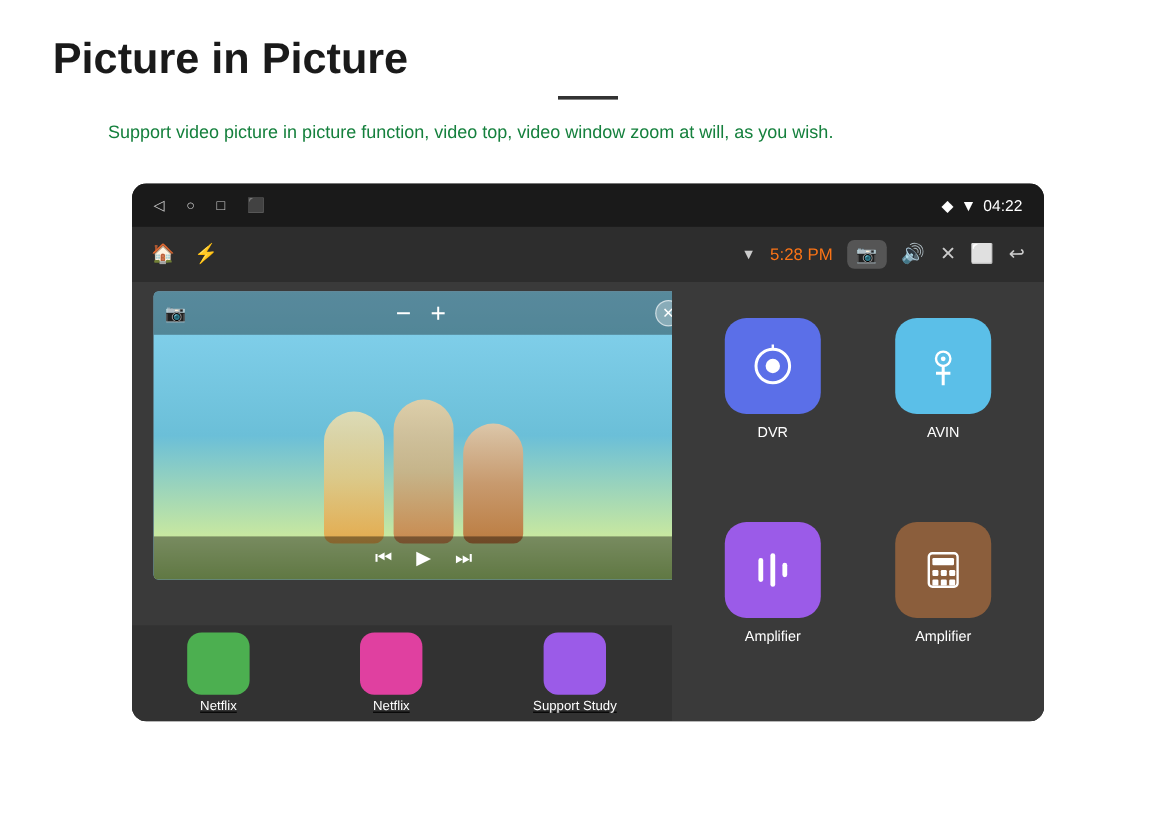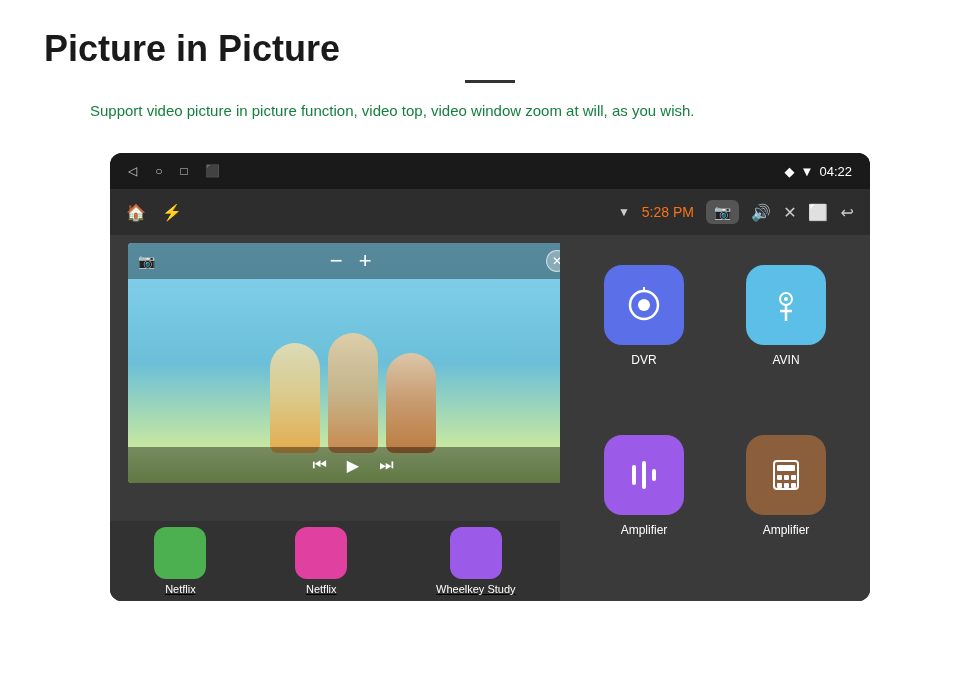--- a/index.html
+++ b/index.html
@@ -357,21 +357,21 @@
       <div class="bottom-app-item">
         <div class="bottom-app-dot netflix-dot"></div>
         <span class="bottom-app-label">Netflix</span>
       </div>
       <div class="bottom-app-item">
         <div class="bottom-app-dot sirius-dot"></div>
         <span class="bottom-app-label">Netflix</span>
       </div>
       <div class="bottom-app-item">
         <div class="bottom-app-dot wheelkey-dot"></div>
-        <span class="bottom-app-label">Wheelkey Study</span>
+        <span class="bottom-app-label">Support Study</span>
       </div>
     </div>
 
     <div class="app-grid">
 
       <div class="app-item">
         <div class="app-icon-box dvr-icon">
           <svg width="40" height="40" viewBox="0 0 40 40">
             <circle cx="20" cy="20" r="14" fill="none" stroke="white" stroke-width="2.5"></circle>
             <circle cx="20" cy="20" r="6" fill="white"></circle>

